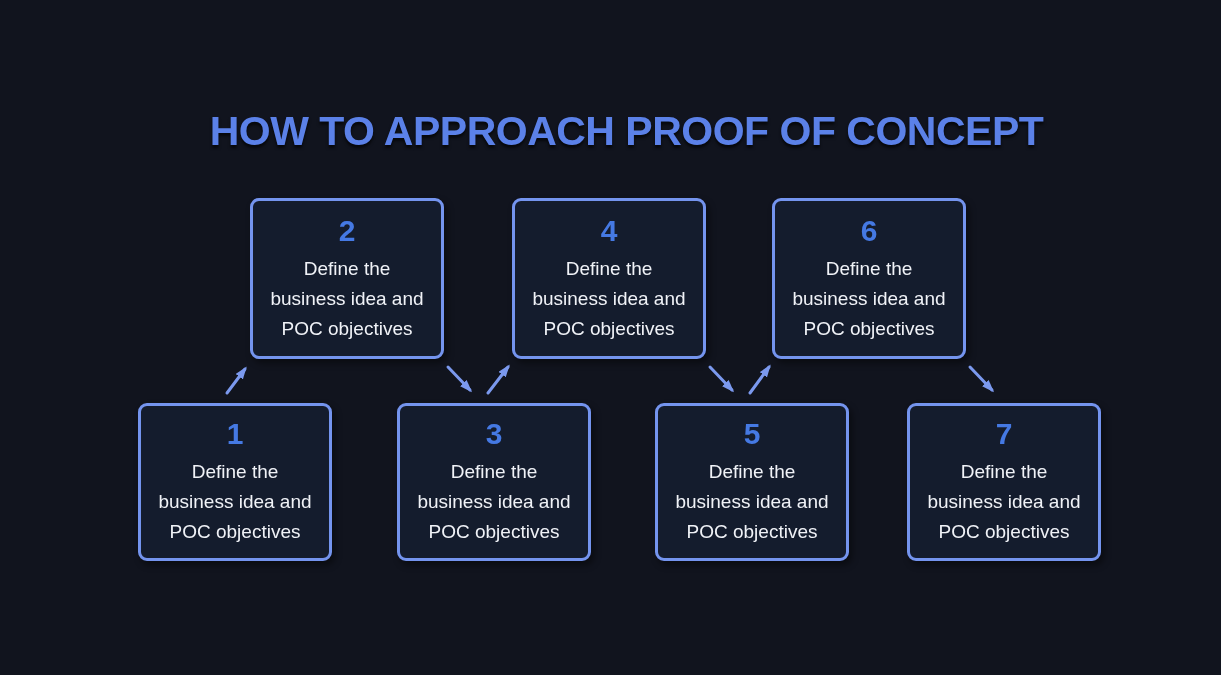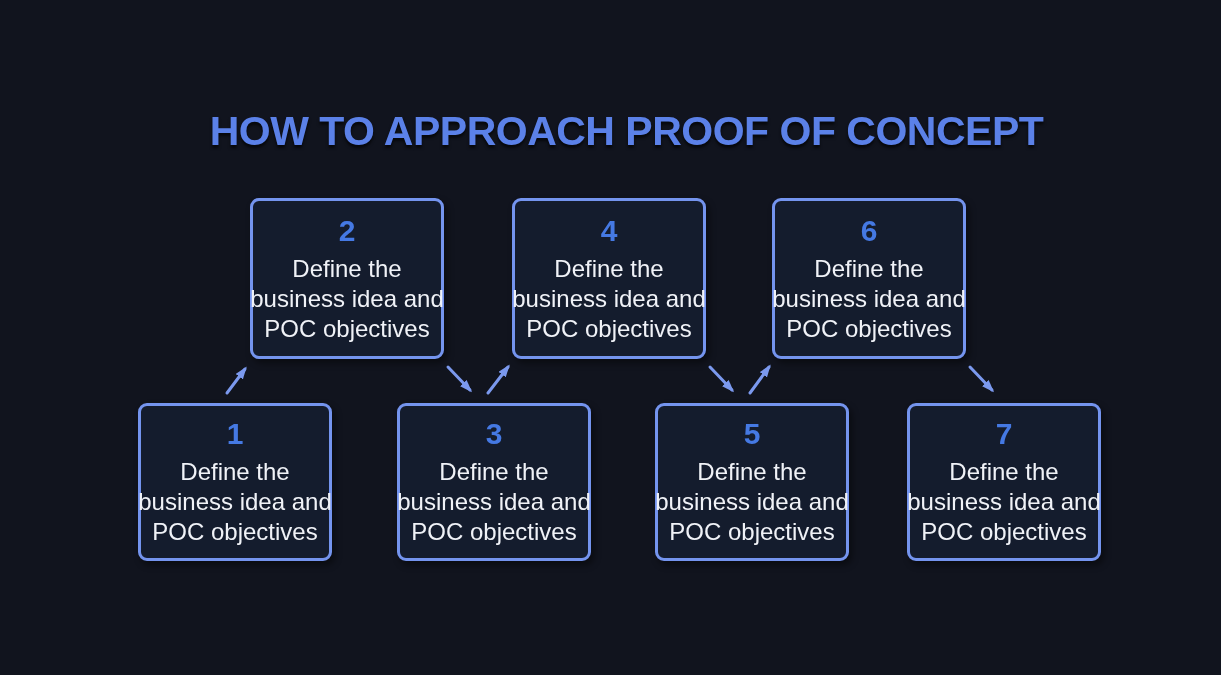--- a/index.html
+++ b/index.html
@@ -52,21 +52,21 @@
   .top-row { top: 198px; height: 161px; }
   .bottom-row { top: 403px; height: 158px; }
   .step-number {
     font-size: 30px;
     font-weight: 700;
     color: #4579e3;
     line-height: 34px;
     margin-bottom: 6px;
   }
   .step-line {
-    font-size: 24px;
+    font-size: 19px;
     color: #f0f2f7;
     line-height: 30px;
     white-space: nowrap;
   }
   .b1 { left: 138px; }
   .b2 { left: 250px; }
   .b3 { left: 397px; }
   .b4 { left: 512px; }
   .b5 { left: 655px; }
   .b6 { left: 772px; }

